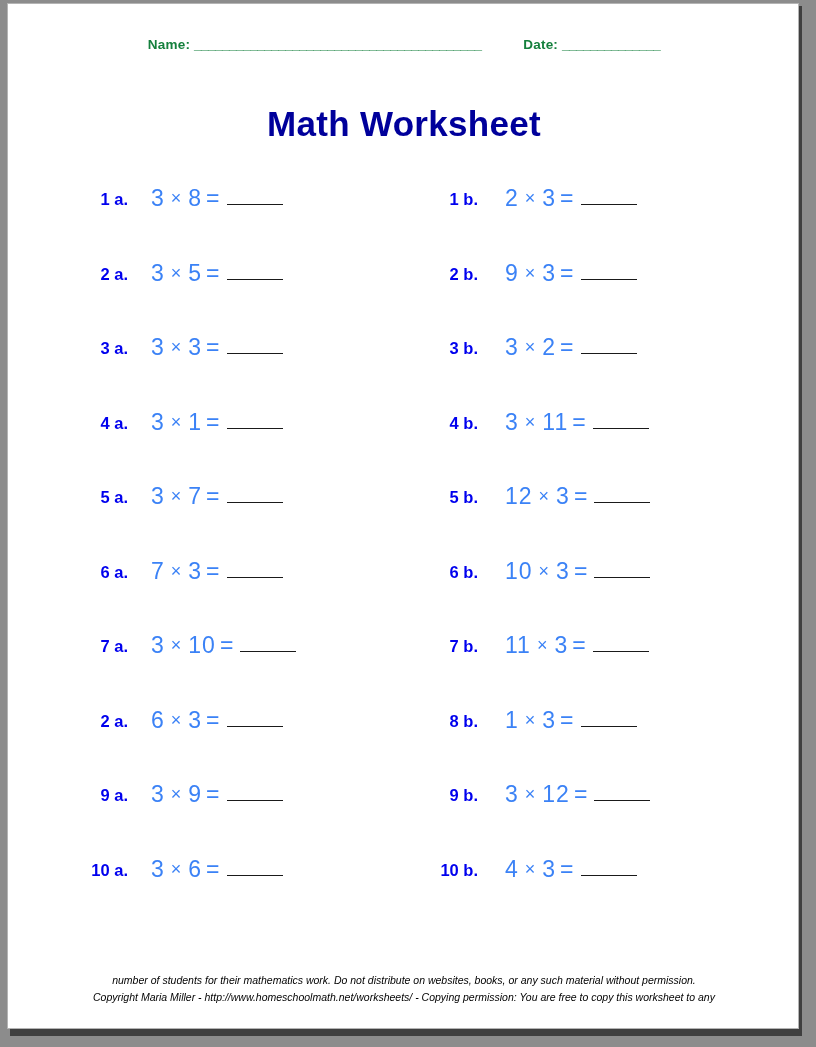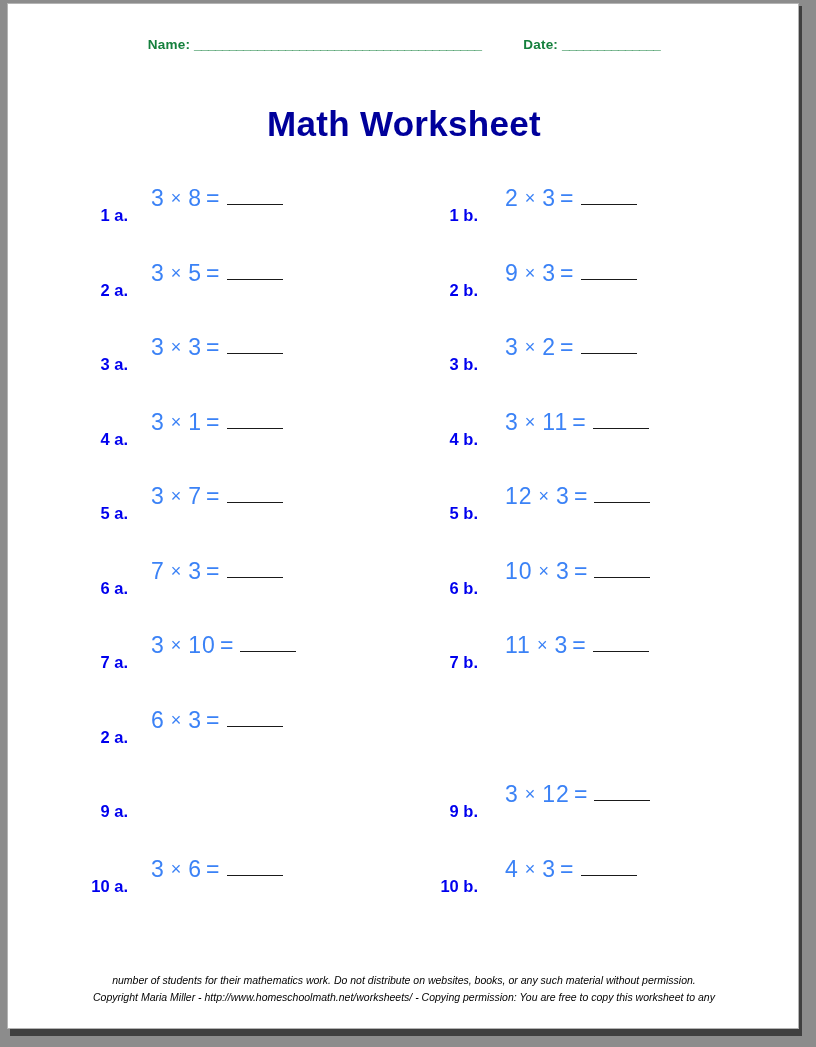--- a/index.html
+++ b/index.html
@@ -85,21 +85,20 @@
   .cell.right { left: 400px; width: 340px; }
 
   .plabel {
     position: absolute;
     top: 11px;
     font-size: 16.5px;
     font-weight: bold;
     color: #0000ee;
     white-space: nowrap;
     text-align: right;
-    margin-top: 16px;
   }
   .cell.left .plabel { left: 0px; width: 58px; }
   .cell.right .plabel { left: 0px; width: 70px; }
 
   .pexpr {
     position: absolute;
     top: 6px;
     font-size: 23px;
     color: #3b82f6;
     font-family: "Liberation Sans", sans-serif;
@@ -264,25 +263,34 @@
       </div>
     </div>
 
     <div class="prow">
       <div class="cell left">
         <span class="plabel">2 a.</span>
         <span class="pexpr">
           <span class="num">6</span><span class="op">×</span><span class="num">3</span><span class="eq">=</span><span class="blank-line"></span>
         </span>
       </div>
+      <div class="cell right">
+        <span class="plabel">8 b.</span>
+        <span class="pexpr">
+          <span class="num">1</span><span class="op">×</span><span class="num">3</span><span class="eq">=</span><span class="blank-line"></span>
+        </span>
+      </div>
     </div>
 
     <div class="prow">
       <div class="cell left">
         <span class="plabel">9 a.</span>
+        <span class="pexpr">
+          <span class="num">3</span><span class="op">×</span><span class="num">9</span><span class="eq">=</span><span class="blank-line"></span>
+        </span>
       </div>
       <div class="cell right">
         <span class="plabel">9 b.</span>
         <span class="pexpr">
           <span class="num">3</span><span class="op">×</span><span class="num">12</span><span class="eq">=</span><span class="blank-line"></span>
         </span>
       </div>
     </div>
 
     <div class="prow">

